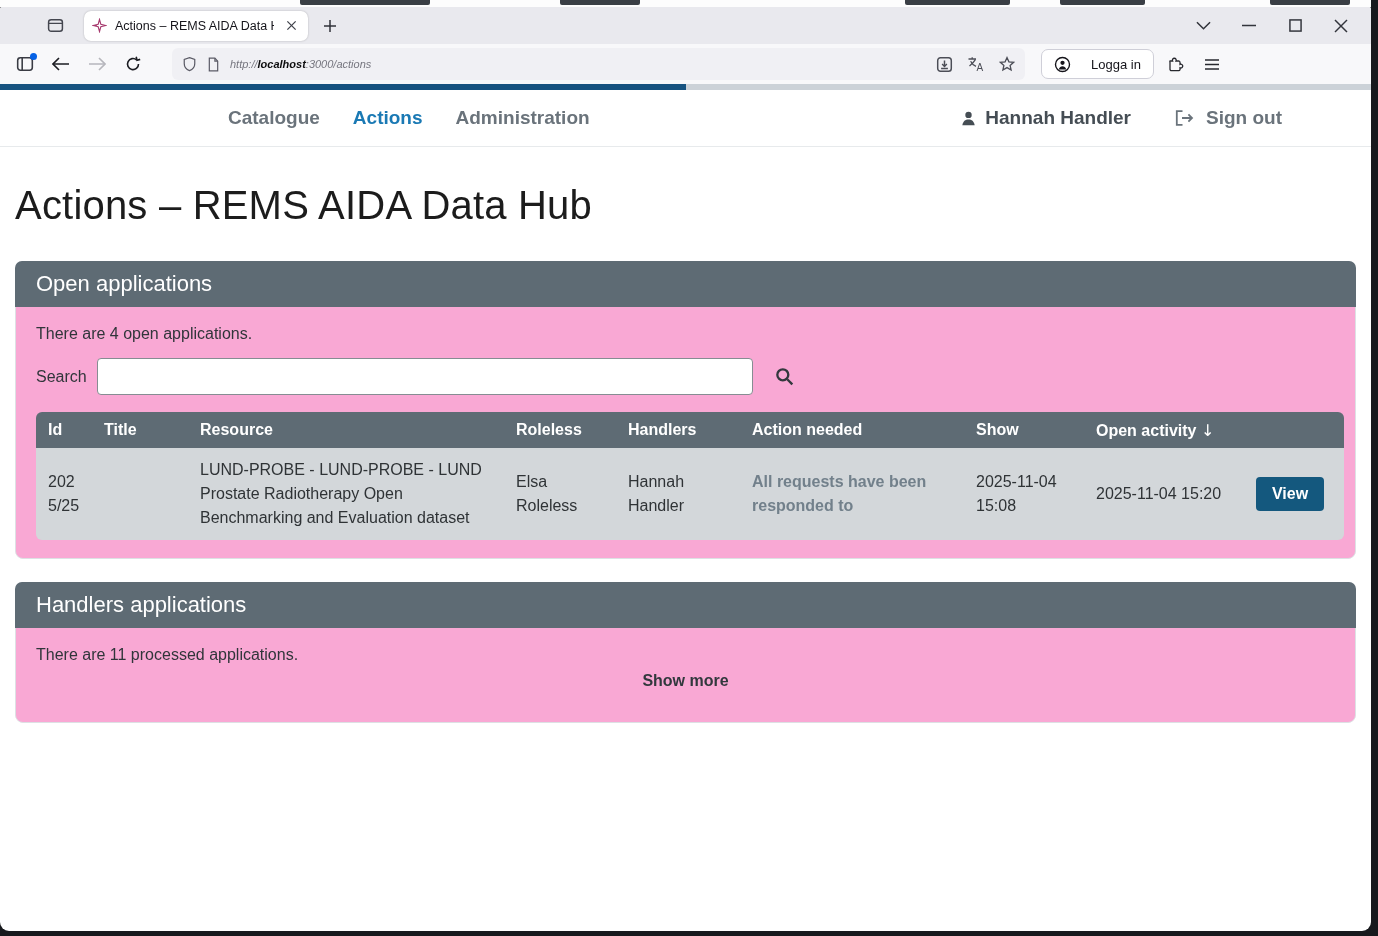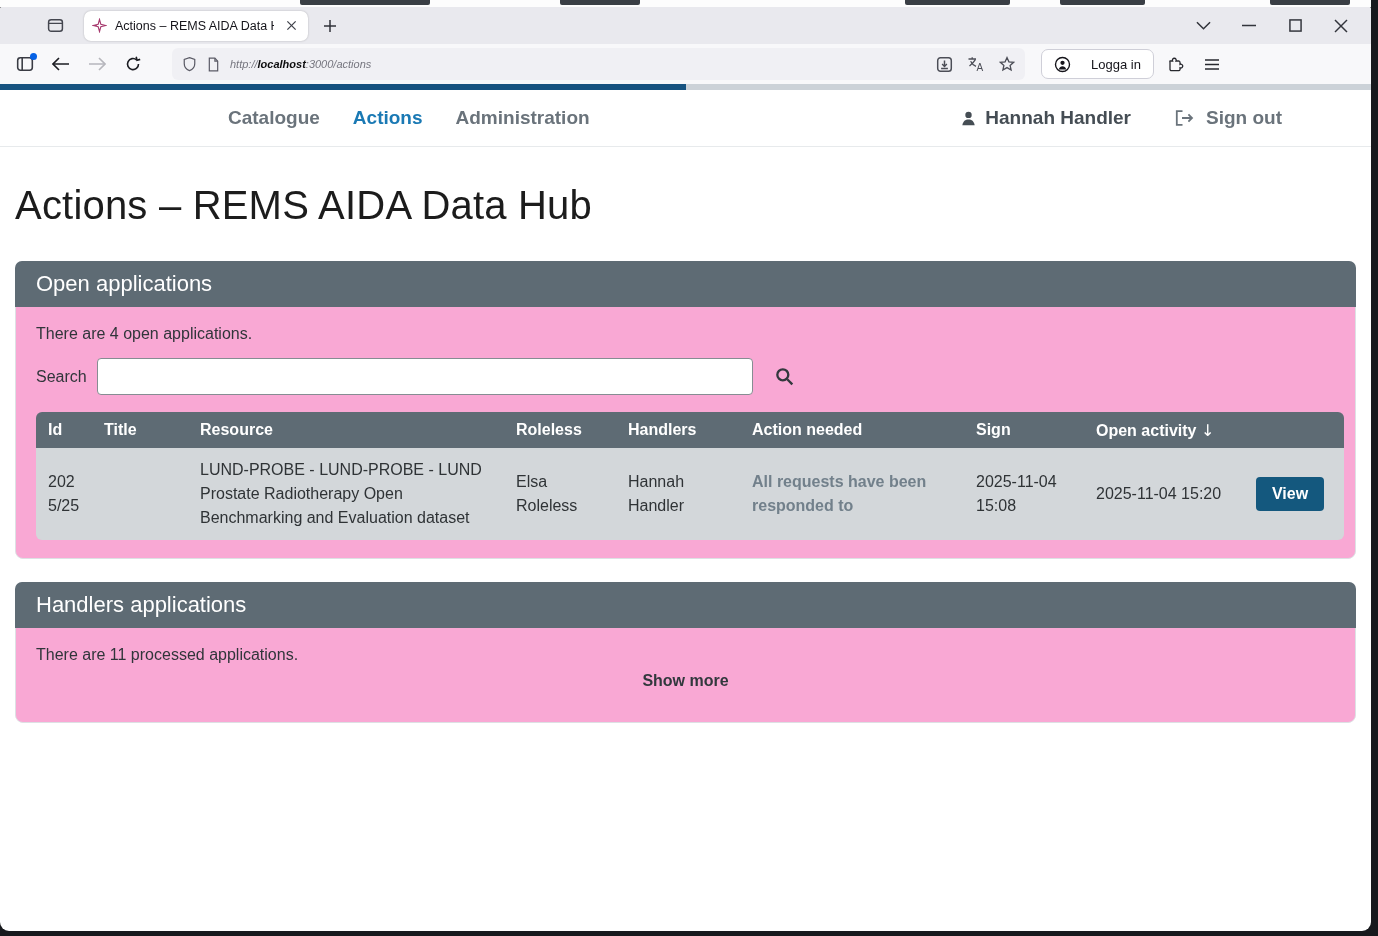--- a/index.html
+++ b/index.html
@@ -329,21 +329,21 @@
                   <col style="width:108px">
               </colgroup>
               <thead>
                 <tr>
                   <th>Id</th>
                   <th>Title</th>
                   <th>Resource</th>
                   <th>Roleless</th>
                   <th>Handlers</th>
                   <th>Action needed</th>
-                  <th>Sign</th>
+                  <th>Show</th>
                   <th><span>Open activity</span> <span class="sort-arrow">↓</span></th>
                   <th></th>
                 </tr>
               </thead>
               <tbody>
                 <tr>
                   <td>2025/25</td>
                   <td></td>
                   <td>LUND-PROBE - LUND-PROBE - LUND Prostate Radiotherapy Open Benchmarking and Evaluation dataset</td>
                   <td>Elsa Roleless</td>

